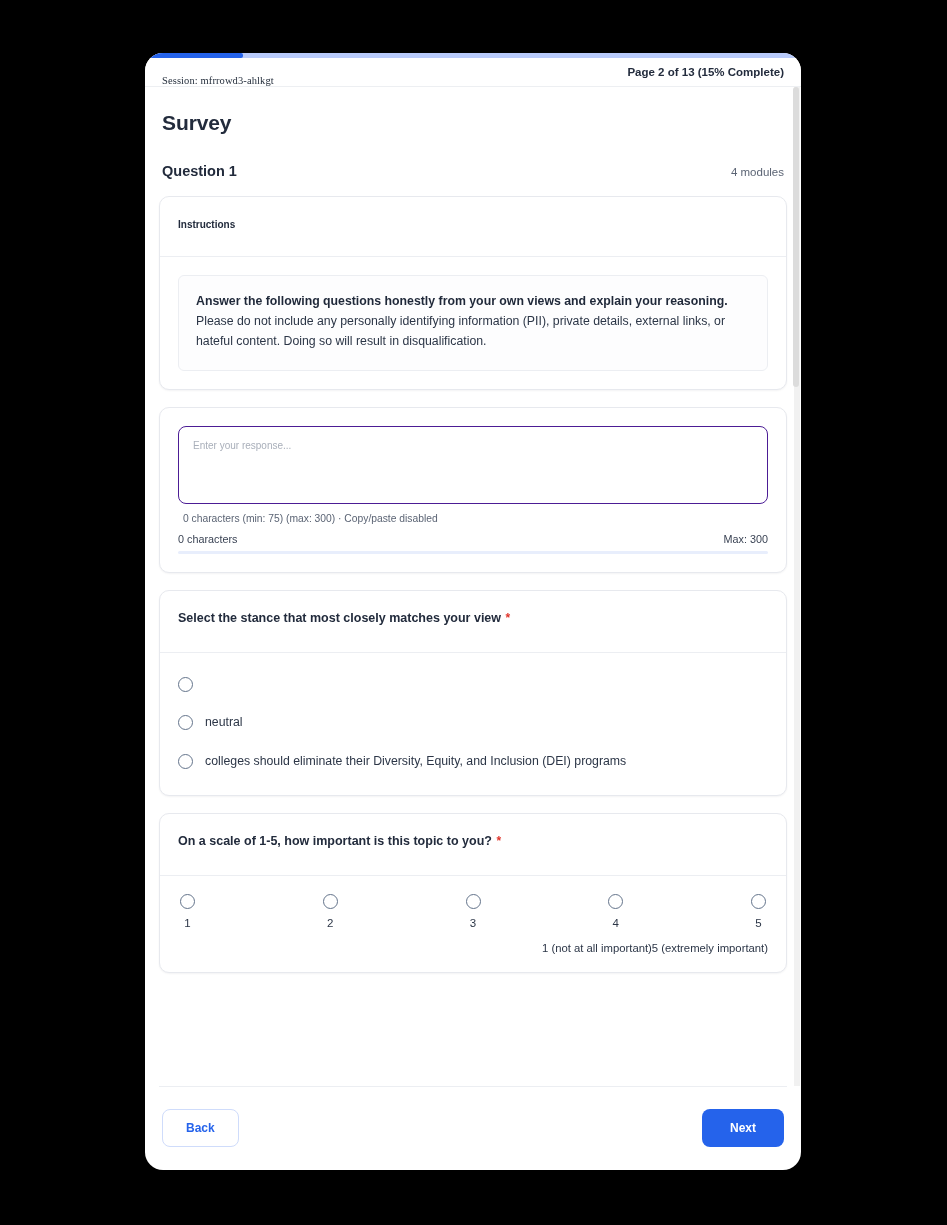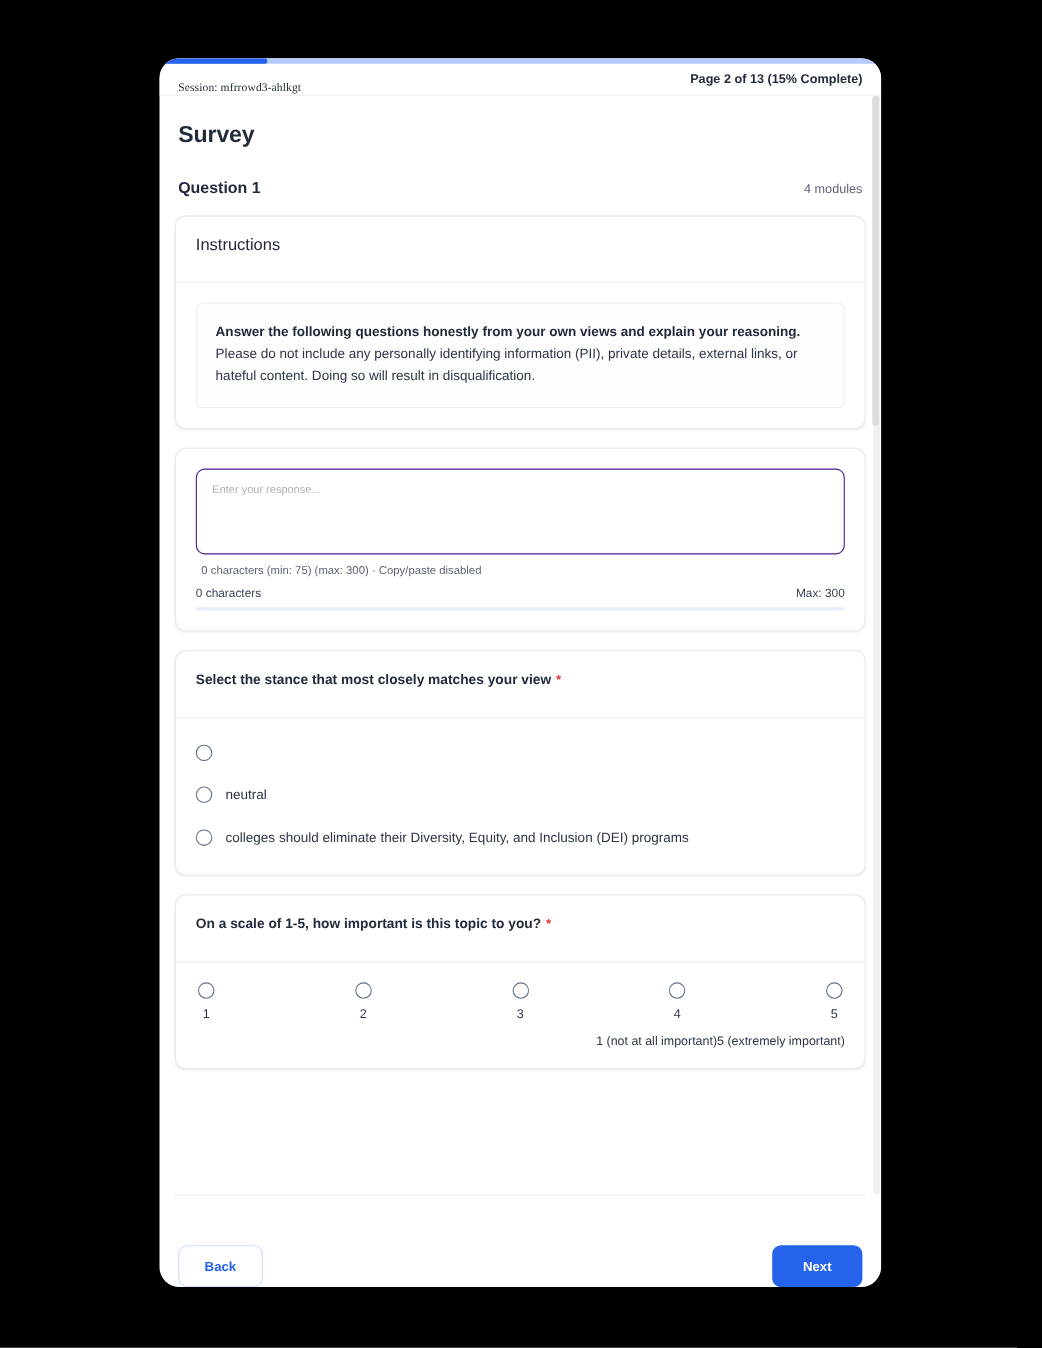--- a/index.html
+++ b/index.html
@@ -120,22 +120,22 @@
     border-radius: 10px;
     margin-top: 17px;
     box-shadow: 0 1px 2px rgba(16,24,40,0.05);
     overflow: hidden;
   }
   .card-head {
     padding: 17px 18px 24px 18px;
     border-bottom: 1px solid #eceef2;
   }
   .card-head-title {
-    font-size: 15px;
-    font-weight: 400;
+    font-size: 10px;
+    font-weight: 700;
     color: #222b3c;
   }
   .card-head-q {
     font-size: 12.5px;
     font-weight: 700;
     color: #222b3c;
     line-height: 1.55;
   }
   .req {
     color: #e0352b;
@@ -257,21 +257,21 @@
     color: #2c3647;
   }
 
   
   #footer {
     flex: 0 0 auto;
     border-top: 1px solid #eceef2;
     margin: 0 14px;
     padding: 22px 3px 0 3px;
     display: flex;
-    align-items: flex-end;
+    align-items: flex-start;
     justify-content: space-between;
     height: 84px;
   }
   #back-button {
     background: #ffffff;
     border: 1px solid #cfdcfb;
     color: #2563eb;
     font-weight: 700;
     font-size: 12px;
     border-radius: 8px;

